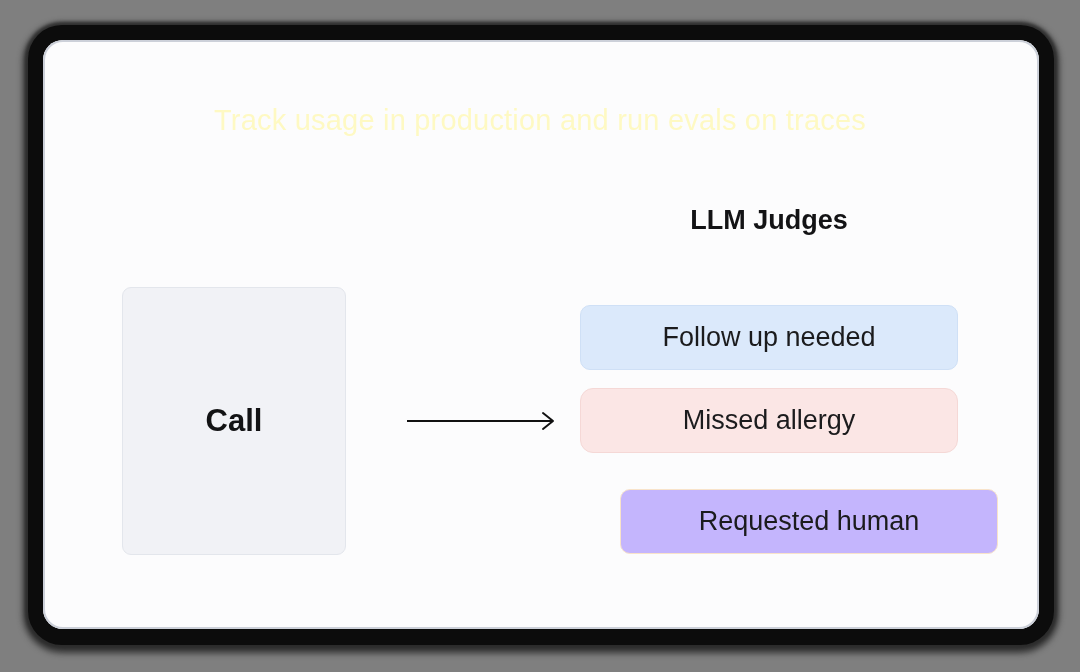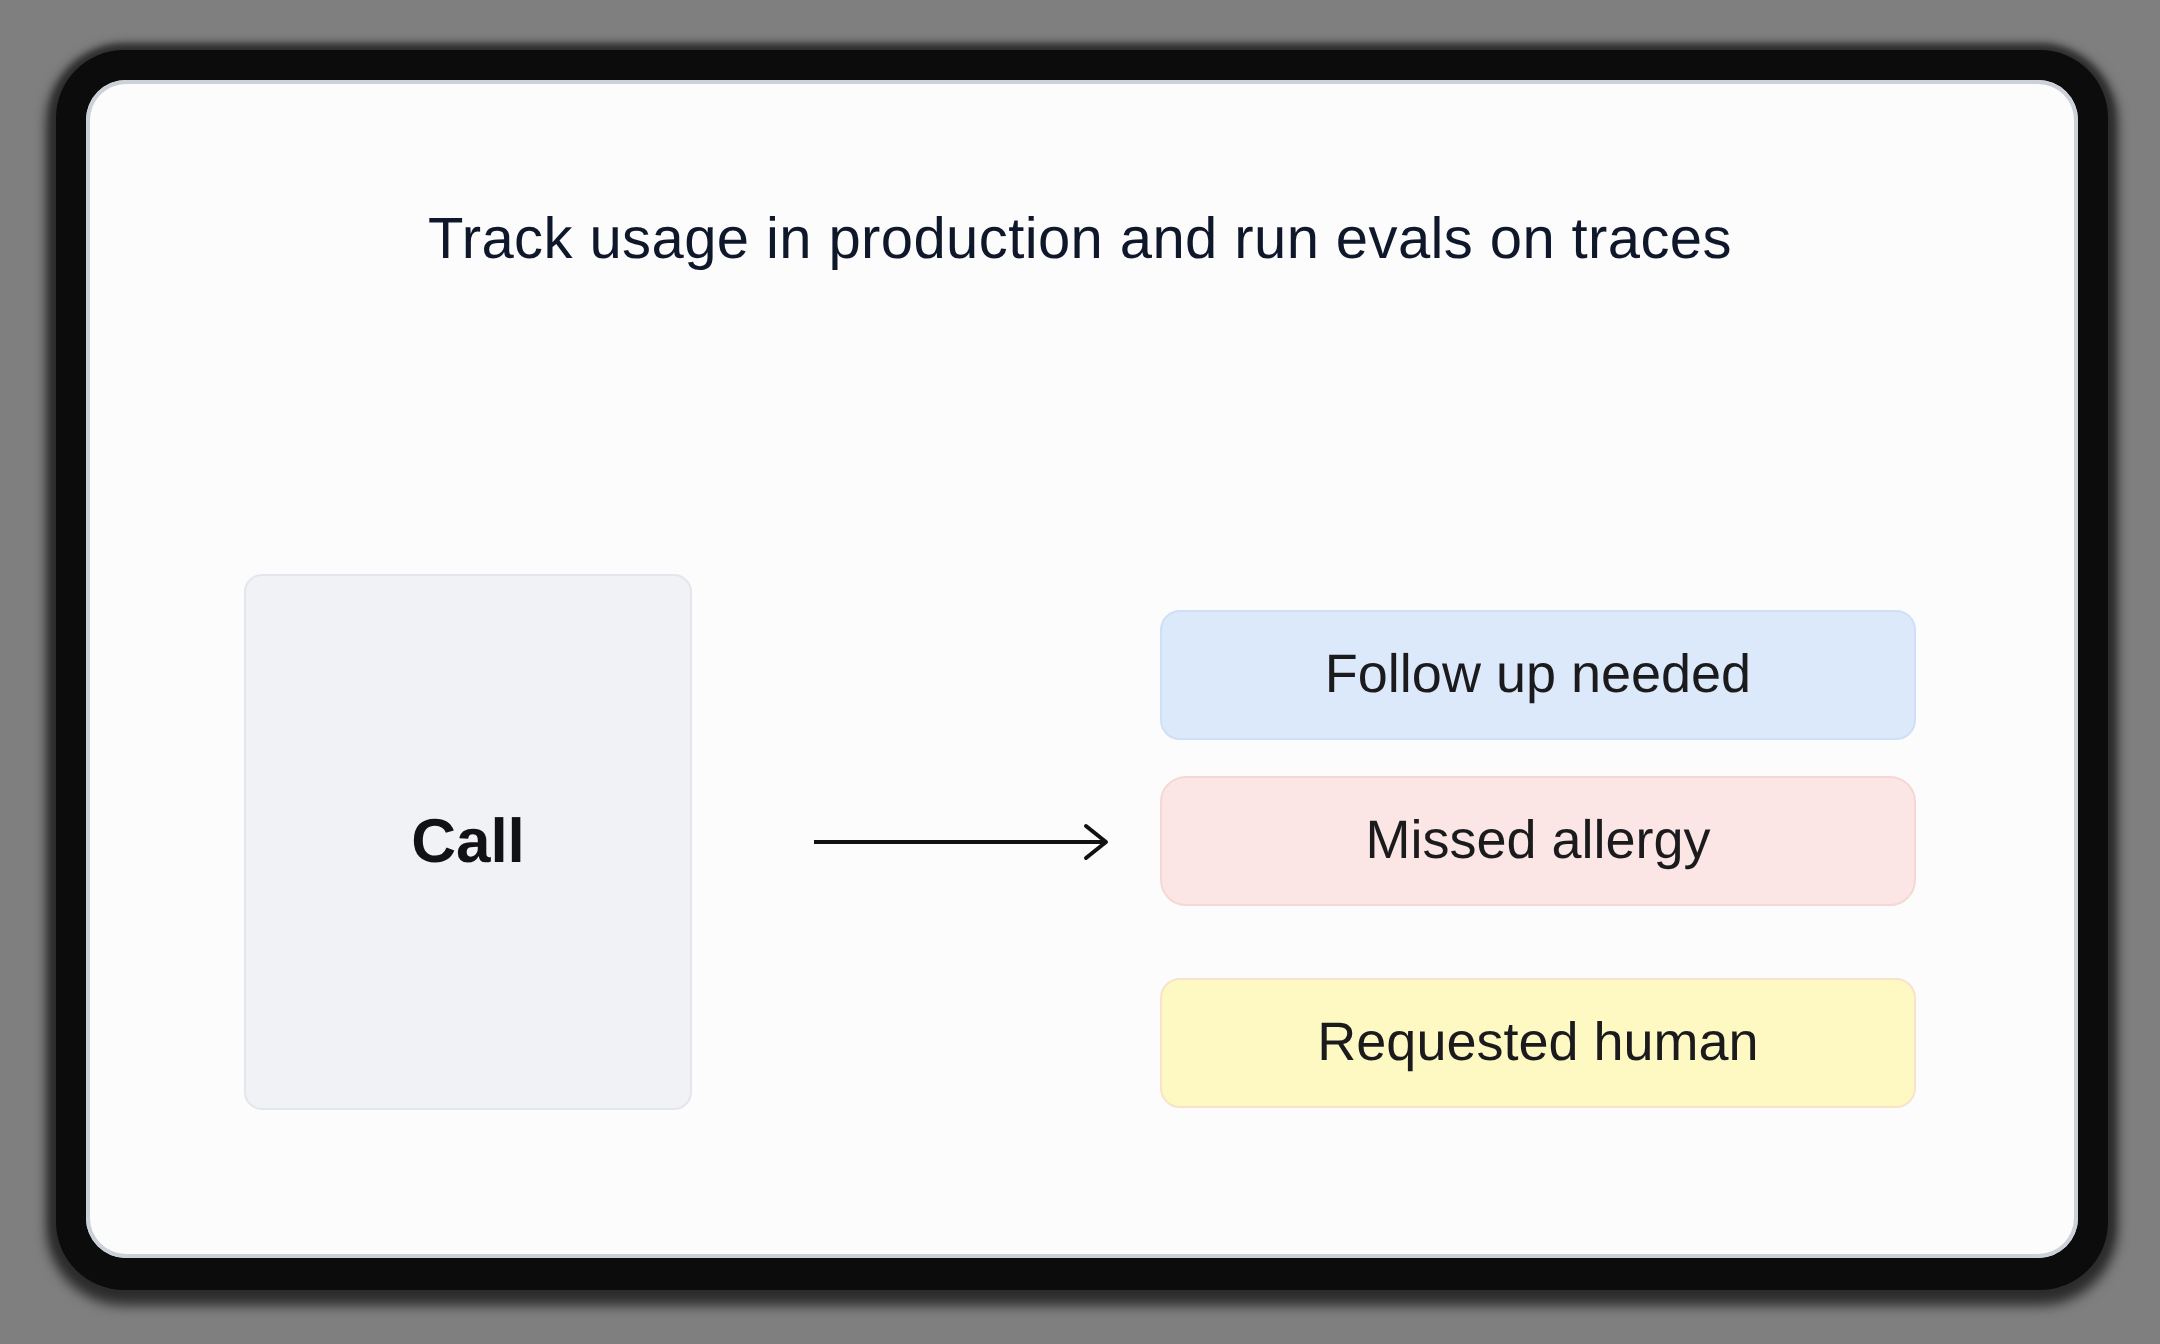--- a/index.html
+++ b/index.html
@@ -17,21 +17,21 @@
     box-shadow:0 3px 6px 5px rgba(42,42,42,.9),0 0 3px 3px rgba(48,48,48,.85);
   }
   .card{
     position:absolute;left:15px;top:15px;right:15px;bottom:16px;
     background:#fcfcfd;border-radius:20px;
     box-shadow:inset 0 0 0 2px #ccd0d9;
   }
   .title{
     position:absolute;left:0;right:0;top:101px;
     text-align:center;font-size:29px;line-height:38px;
-    color:#0f172a;font-weight:400;letter-spacing:.2px;
+    color:#fef9c3;font-weight:400;letter-spacing:.2px;
   }
   .call-box{
     position:absolute;left:122px;top:287px;width:224px;height:268px;
     background:#f1f2f6;border:1px solid #e3e6ec;border-radius:9px;
     display:flex;align-items:center;justify-content:center;
     box-sizing:border-box;
   }
   .call-label{font-size:31px;font-weight:700;color:#121214;}
   .arrow{position:absolute;left:405px;top:409px;width:152px;height:24px;}
   .judges-heading{
@@ -61,23 +61,24 @@
 
   <div class="call-box" style="background: rgb(241, 242, 246); border-color: rgb(227, 230, 236);">
     <span class="call-label">Call</span>
   </div>
 
   <svg class="arrow" viewBox="0 0 152 24">
     <line x1="2" y1="12" x2="147" y2="12" stroke="#111" stroke-width="2"></line>
     <polyline points="138,4 148,12 138,20" fill="none" stroke="#111" stroke-width="2" stroke-linecap="round" stroke-linejoin="round"></polyline>
   </svg>
 
+  <div class="judges-heading">LLM Judges</div>
 
   <div class="judge-box judge-0" style="background: rgb(219, 233, 251); border-color: rgb(207, 224, 246);">
     <span class="judge-label">Follow up needed</span>
   </div>
   <div class="judge-box judge-1" style="background: rgb(251, 230, 229); border-color: rgb(245, 216, 214);">
     <span class="judge-label">Missed allergy</span>
   </div>
-  <div class="judge-box judge-2" style="background: #fef9c3; border-color: rgb(248, 227, 202);">
+  <div class="judge-box judge-2" style="background: #c4b5fd; border-color: rgb(248, 227, 202); margin-left: 40px;">
     <span class="judge-label">Requested human</span>
   </div>
 </div>
 
 </body></html>

